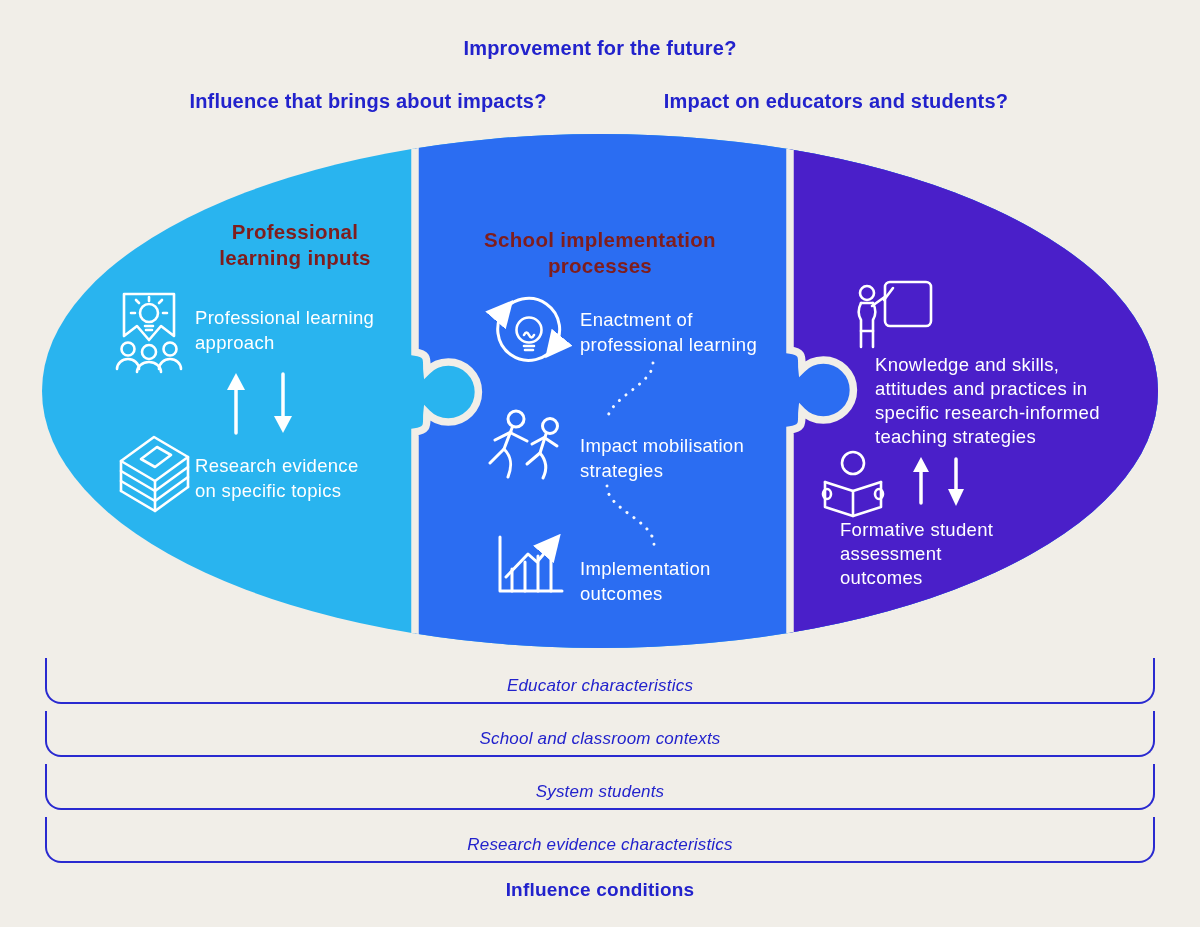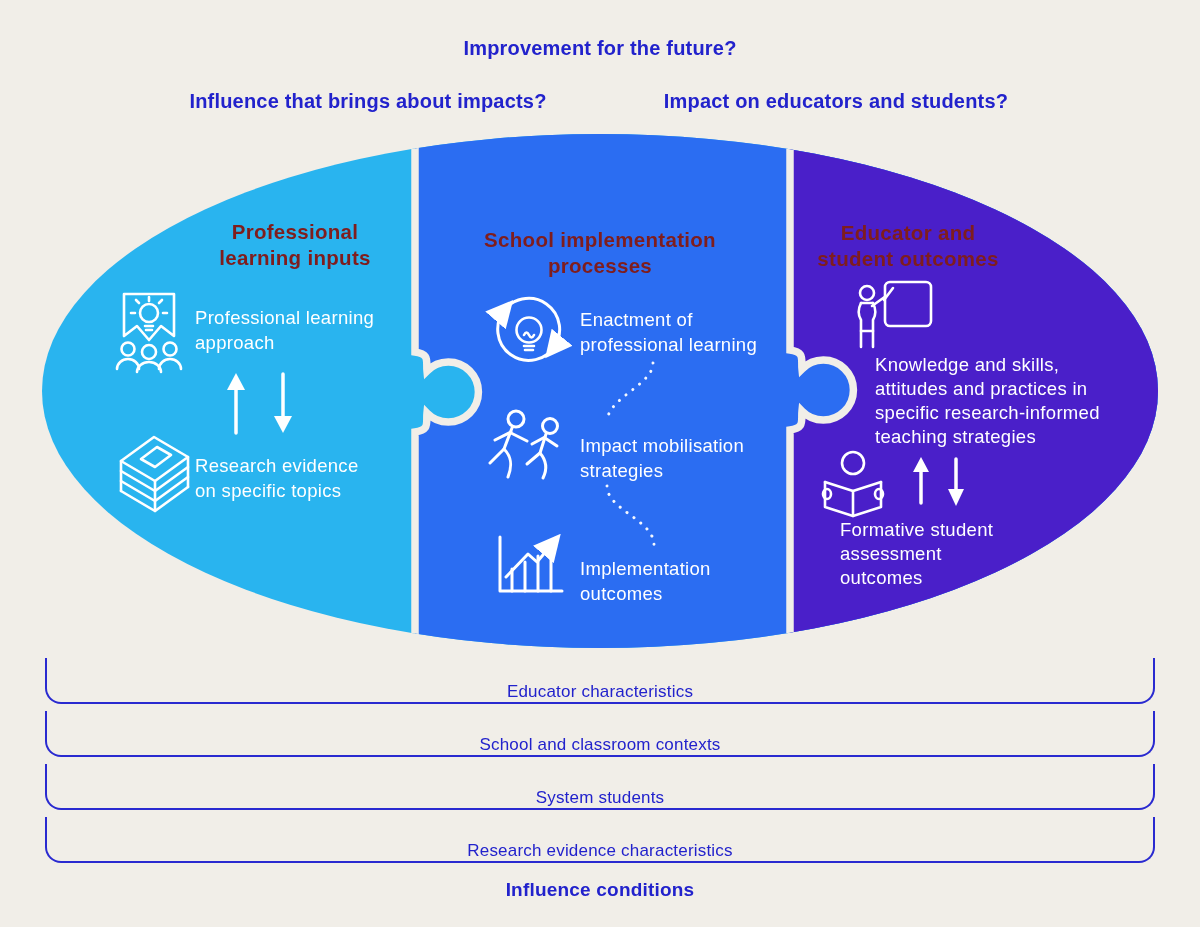--- a/index.html
+++ b/index.html
@@ -20,21 +20,21 @@
   .shaft{stroke:#fff;stroke-width:3.5;fill:none;stroke-linecap:round;}
   .head{fill:#fff;stroke:none;}
   .txt{position:absolute;white-space:pre-line;z-index:2;}
   .question{color:var(--accent);font-weight:bold;font-size:20px;transform:translateX(-50%);letter-spacing:.2px;white-space:nowrap;}
   .piece-title{color:#7f1d1d;font-weight:bold;font-size:20.5px;line-height:26px;text-align:center;transform:translateX(-50%);letter-spacing:.3px;}
   .label{color:#fff;font-size:18.5px;line-height:25px;letter-spacing:.3px;}
   .label.tight{line-height:24px;}
   .bracket{position:absolute;left:45px;width:1110px;height:46px;box-sizing:border-box;
     border:2px solid var(--bracket);border-top:none;
     border-bottom-left-radius:16px;border-bottom-right-radius:16px;
-    display:flex;justify-content:center;align-items:flex-end;padding-top:11px;z-index:2;}
+    display:flex;justify-content:center;align-items:center;padding-top:11px;z-index:2;font-style:italic;}
   .bracket-label{color:var(--accent);font-size:17px;letter-spacing:.2px;}
   .bottom-title{color:var(--accent);font-weight:bold;font-size:19px;transform:translateX(-50%);letter-spacing:.2px;white-space:nowrap;}
 </style>
 </head>
 <body>
 
 <div class="canvas">
 
   <svg width="1200" height="927" viewBox="0 0 1200 927">
     <defs>
@@ -137,22 +137,20 @@
   </svg>
 
   <div class="txt question" style="left:368px;top:90px;">Influence that brings about impacts?</div>
   <div class="txt question" style="left:600px;top:37px;">Improvement for the future?</div>
   <div class="txt question" style="left:836px;top:90px;">Impact on educators and students?</div>
 
   <div class="txt piece-title" style="left:295px;top:219px;">Professional
 learning inputs</div>
   <div class="txt piece-title" style="left:600px;top:219px;margin-top:8px;">School implementation
 processes</div>
-  <div class="txt piece-title" style="left:908px;top:220px;">Educator and
-student outcomes</div>
 
   <div class="txt label" style="left:195px;top:305px;">Professional learning
 approach</div>
   <div class="txt label" style="left:195px;top:453px;">Research evidence
 on specific topics</div>
   <div class="txt label" style="left:580px;top:307px;">Enactment of
 professional learning</div>
   <div class="txt label" style="left:580px;top:433px;">Impact mobilisation
 strategies</div>
   <div class="txt label" style="left:580px;top:556px;">Implementation

